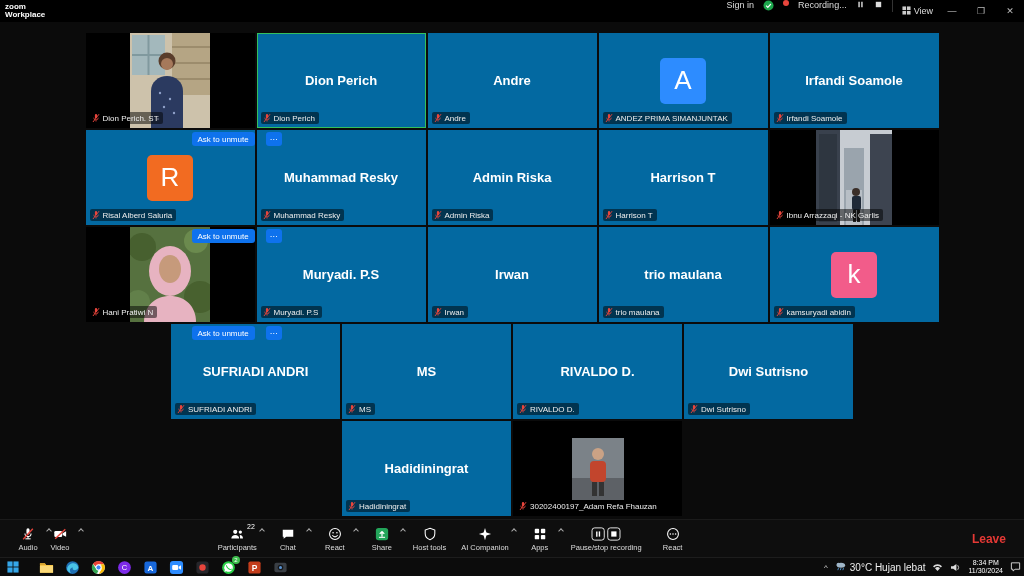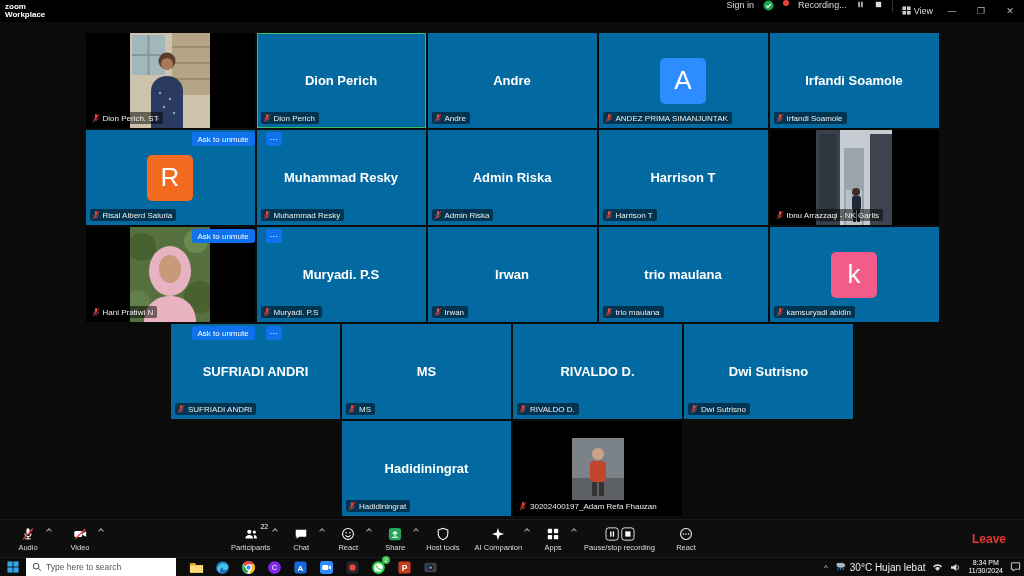--- a/index.html
+++ b/index.html
@@ -28,21 +28,21 @@
 .avatar{position:absolute;left:50%;top:50%;transform:translate(-50%,-50%);width:46px;height:46px;border-radius:5px;display:flex;align-items:center;justify-content:center;color:#fff;font-size:26px}
 .vid{position:absolute;inset:0;display:flex;align-items:center;justify-content:center;background:#000;overflow:hidden}
 .plabel{position:absolute;left:4px;bottom:4px;display:flex;align-items:center;gap:3px;background:rgba(0,0,0,.5);padding:1px 4px 1px 2px;border-radius:2px;color:#eee;font-size:8px;max-width:160px;white-space:nowrap;overflow:hidden;z-index:3}
 .micoff{display:flex;align-items:center}
 .askwrap{position:absolute;left:106px;top:100%;margin-top:4px;display:flex;gap:11px;z-index:9;white-space:nowrap}
 .askbtn{background:#0e72ed;color:#fff;border:none;font-size:8px;padding:2.5px 6px;border-radius:3px;font-family:inherit;cursor:pointer}
 .askmore{background:#0e72ed;color:#fff;border:none;font-size:8px;padding:2.5px 4px;border-radius:3px;font-family:inherit;cursor:pointer}
 
 
 .toolbar{position:absolute;left:0;right:0;bottom:19px;height:38px;background:#0e0e0e;border-top:1px solid #1b1b1b;display:flex;align-items:center;padding:0 12px}
-.tb-left{display:flex;gap:20px}
+.tb-left{display:flex;}
 .tb-center{display:flex;gap:15px;margin:13px auto}
 .tbtn{position:relative;display:flex;flex-direction:column;align-items:center;justify-content:center;min-width:32px;cursor:pointer}
 .tbtn .ic{height:16px;display:flex;align-items:center;justify-content:center}
 .tbtn .lbl{font-size:7.5px;margin-top:1px;color:#ddd;white-space:nowrap}
 .caret{position:absolute;top:3px;right:-7px;width:4px;height:4px;border-left:1px solid #aaa;border-top:1px solid #aaa;transform:rotate(45deg)}
 .pbadge{position:absolute;top:-3px;right:2px;font-size:7px;color:#fff}
 .leave{margin-left:auto;color:#e53935;font-weight:700;font-size:12px;background:none;border:none;font-family:inherit;cursor:pointer;padding-right:6px}
 
 
 .taskbar{position:absolute;left:0;right:0;bottom:0;height:19px;background:#0c0c0c;border-top:1px solid #1d1d1d;display:flex;align-items:center}
@@ -604,27 +604,20 @@
 
   <div class="taskbar">
     <div class="start">
         <svg viewBox="0 0 14 14" width="12" height="12">
           <rect x="0.5" y="0.5" width="6" height="6" fill="#35a6e8"></rect>
           <rect x="7.5" y="0.5" width="6" height="6" fill="#35a6e8"></rect>
           <rect x="0.5" y="7.5" width="6" height="6" fill="#35a6e8"></rect>
           <rect x="7.5" y="7.5" width="6" height="6" fill="#35a6e8"></rect>
         </svg>
       </div>
-    <div class="searchbox">
-      <span><svg viewBox="0 0 12 12" width="10" height="10">
-            <circle cx="5" cy="5" r="3.4" fill="none" stroke="#444" stroke-width="1.2"></circle>
-            <line x1="7.6" y1="7.6" x2="10.6" y2="10.6" stroke="#444" stroke-width="1.2"></line>
-          </svg></span>
-      <input class="search-input" placeholder="Type here to search" style="">
-    </div>
     <div class="tapps">
         <div class="tapp">
           <svg viewBox="0 0 16 16">
             <path d="M1 3.5h5.2l1.4 1.8H15v8.2H1z" fill="#f7c64a"></path>
             <path d="M1 3.5h5.2l1.4 1.8H1z" fill="#d9a32c"></path>
             <rect x="1" y="6.4" width="14" height="7.1" fill="#fbd978"></rect>
           </svg>
         </div>
         <div class="tapp">
           <svg viewBox="0 0 16 16">

